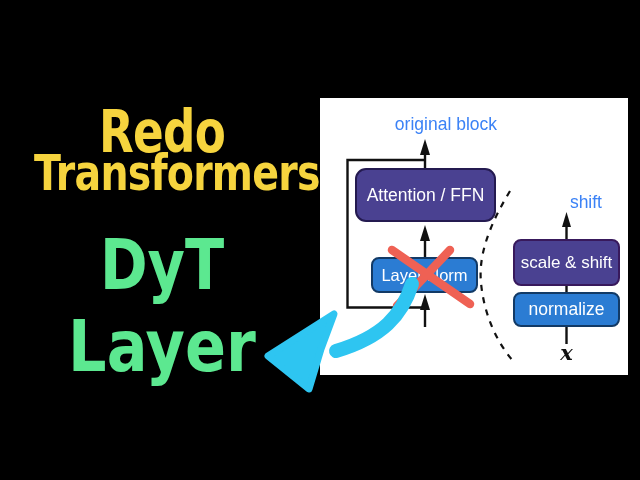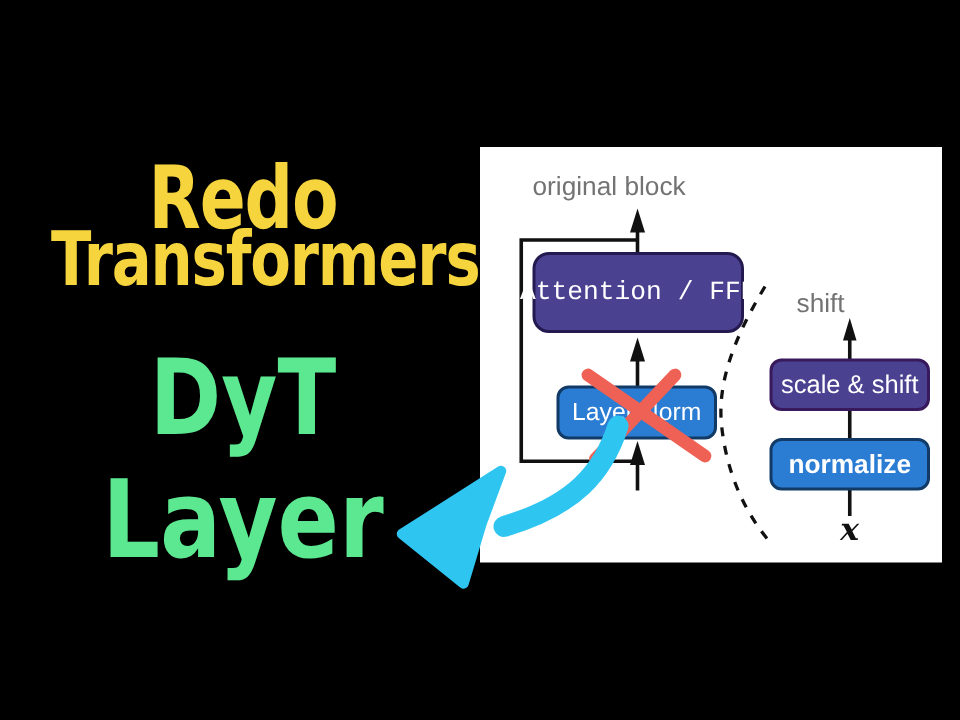--- a/index.html
+++ b/index.html
@@ -19,43 +19,43 @@
   #hl-redo{top:103px;font-size:58px;letter-spacing:-1px;transform:scaleX(.78);transform-origin:50% 0;}
   #hl-transformers{top:148px;font-size:50px;letter-spacing:-1px;transform:scaleX(.79);transform-origin:50% 0;}
   #hl-dyt{top:230px;font-size:70px;transform:scaleX(.82);transform-origin:50% 0;}
   #hl-layer{top:310px;font-size:72px;transform:scaleX(.84);transform-origin:50% 0;}
   
   #panel{
     position:absolute;left:320px;top:98px;width:308px;height:277px;
     background:var(--panel,#fff);
   }
   .fig-text{
-    position:absolute;color:#737373;font-size:17.5px;text-align:left;
+    position:absolute;color:#3b82f6;font-size:17.5px;text-align:right;
     font-family:"Liberation Sans",sans-serif;white-space:nowrap;
   }
   #original-block-label{left:355px;top:114px;width:142px;}
   #output-label{left:531px;top:192px;width:71px;}
   #x-symbol{
     position:absolute;left:541px;top:340px;width:51px;text-align:center;
     font-family:"DejaVu Serif",serif;font-style:italic;font-weight:bold;
     font-size:21px;color:#101010;
   }
   
   .dbox{
     position:absolute;display:flex;align-items:center;justify-content:center;
     color:var(--box-text,#fff);font-family:"Liberation Sans",sans-serif;
     box-sizing:border-box;white-space:nowrap;
   }
   .purple{background:var(--purple-box-fill,#4a4191);border:2.5px solid var(--purple-box-border,#241a50);}
   .blue{background:var(--blue-box-fill,#2b7cd3);border:2.5px solid var(--blue-box-border,#123a66);}
-  #attention-box{left:355px;top:168px;width:141px;height:54px;border-radius:11px;font-size:17.5px;font-family:Liberation Mono, monospace;}
+  #attention-box{left:355px;top:168px;width:141px;height:54px;border-radius:11px;font-size:17.5px;}
   #layernorm-box{left:371px;top:257px;width:107px;height:36px;border-radius:8px;font-size:16.5px;}
-  #scale-shift-box{left:513px;top:239px;width:107px;height:35px;border-radius:8px;font-size:17px;
+  #scale-shift-box{left:513px;top:239px;width:107px;height:47px;border-radius:8px;font-size:17px;
     border-color:var(--purple2-box-border,#38195c);}
-  #normalize-box{left:513px;top:292px;width:107px;height:35px;border-radius:8px;font-size:17.5px;font-weight:bold;}
+  #normalize-box{left:513px;top:292px;width:107px;height:35px;border-radius:8px;font-size:17.5px;}
   
   svg.layer{position:absolute;left:0;top:0;pointer-events:none;}
   #flow-svg{z-index:2;}
   #anno-svg{z-index:4;}
   #panel{z-index:1;}
   .dbox,.fig-text,#x-symbol{z-index:3;}
   .headline-line{z-index:1;}
 </style>
 </head>
 <body>

